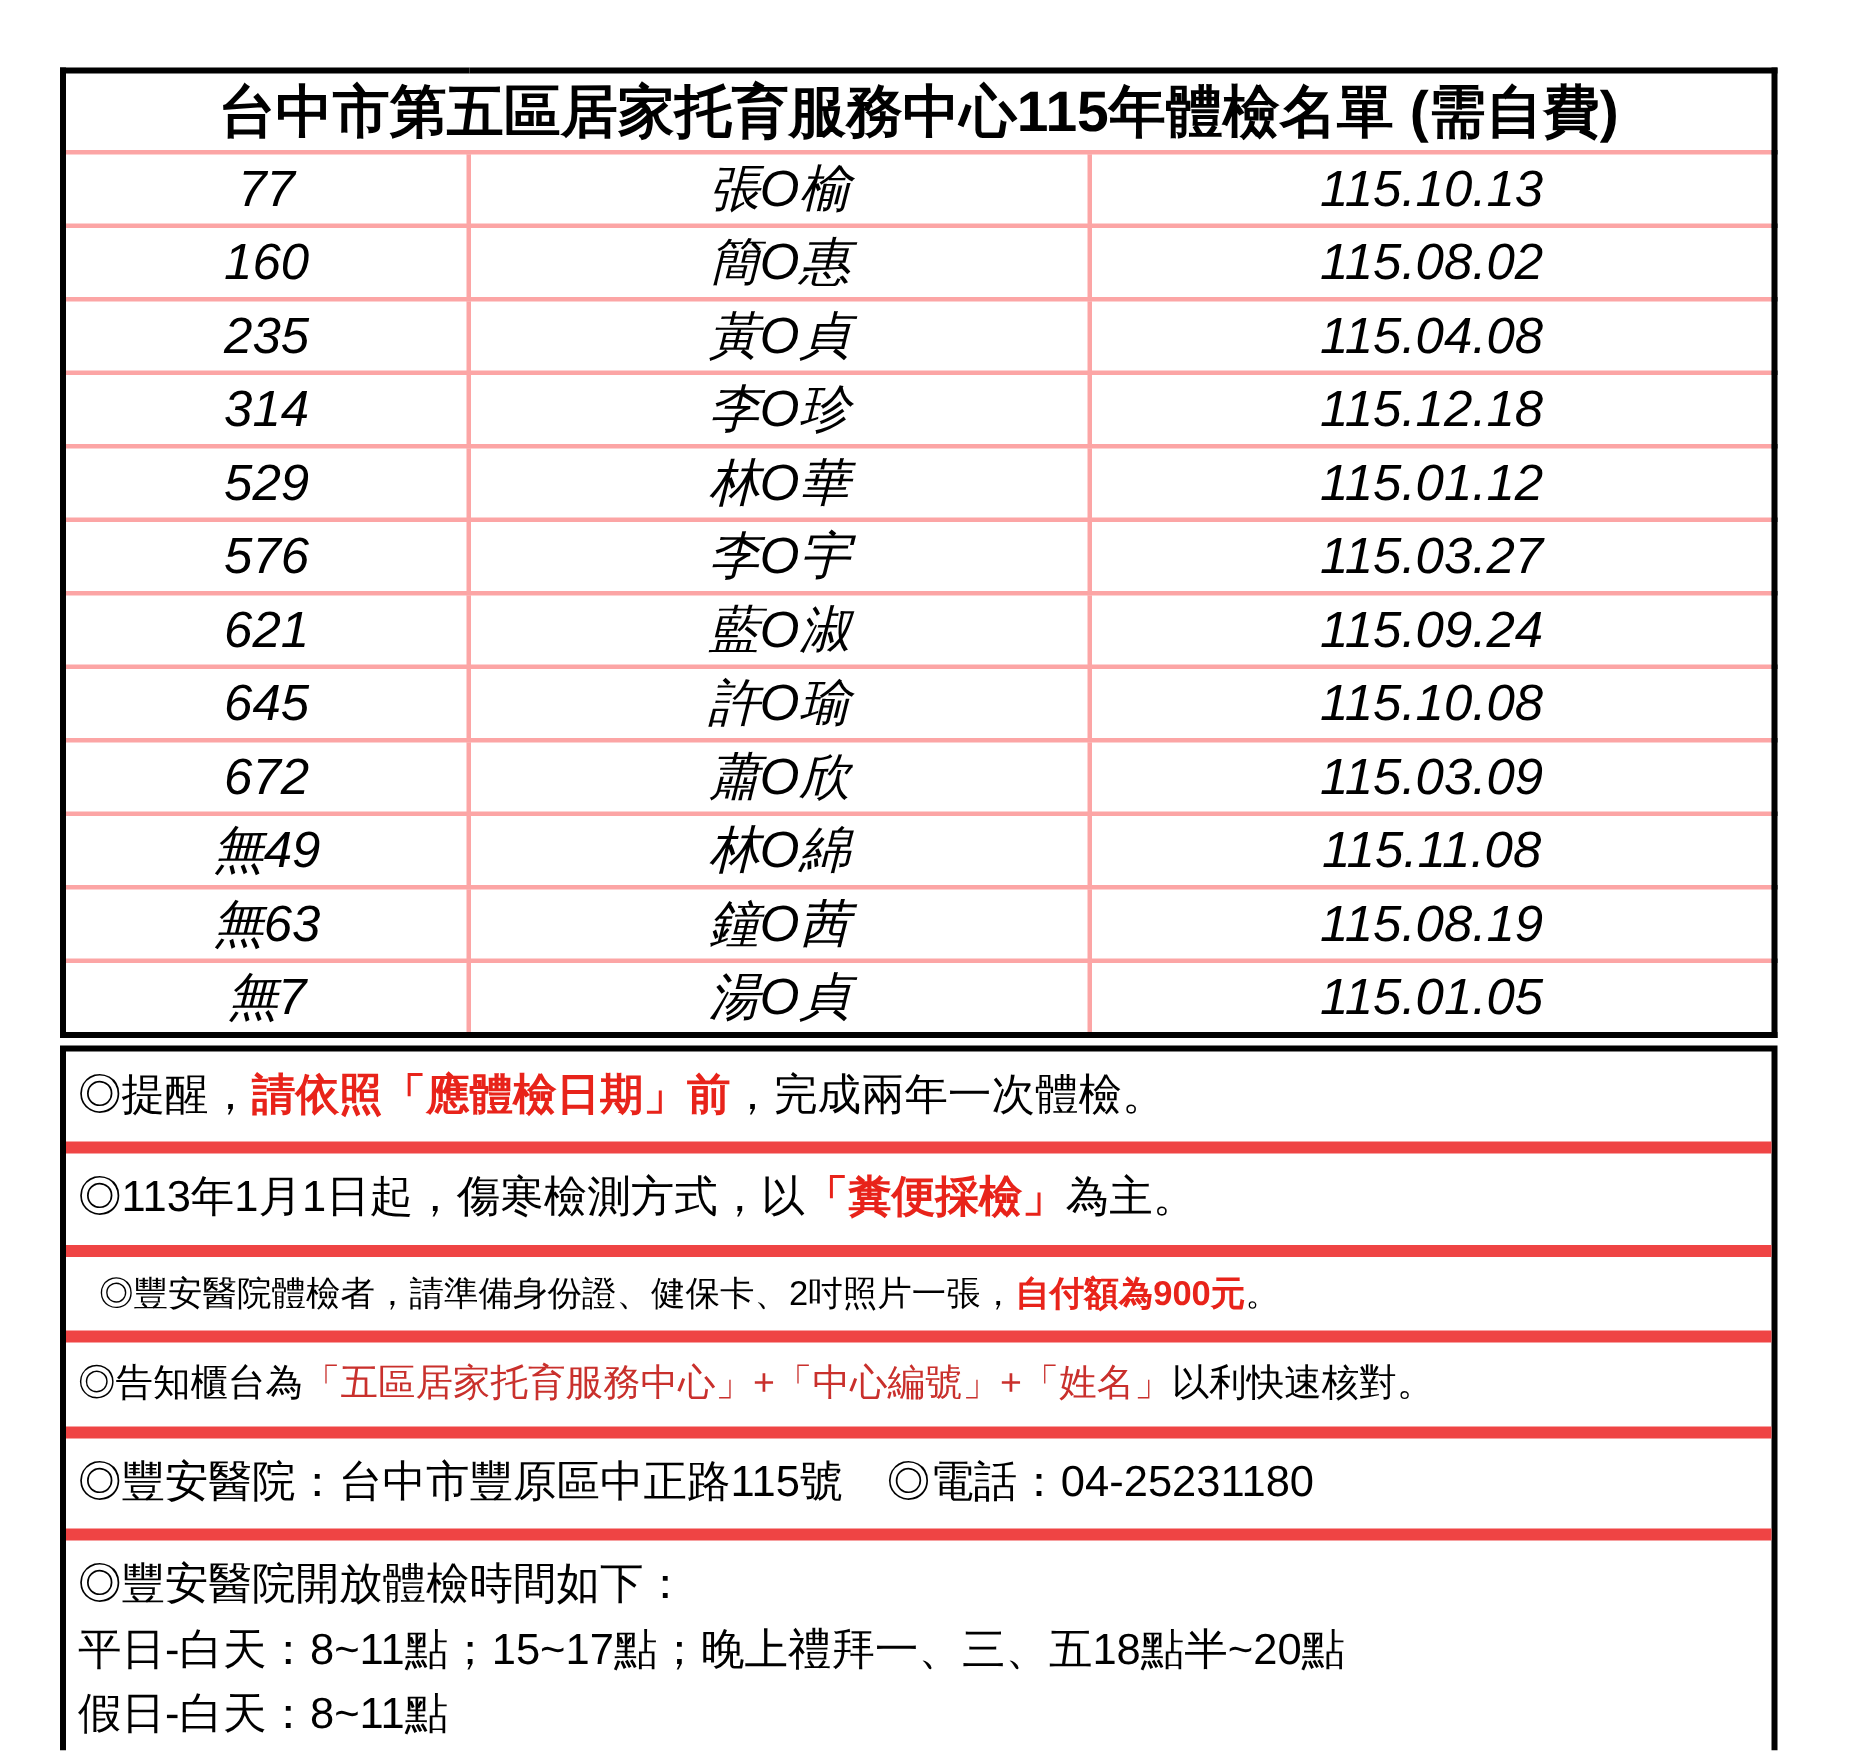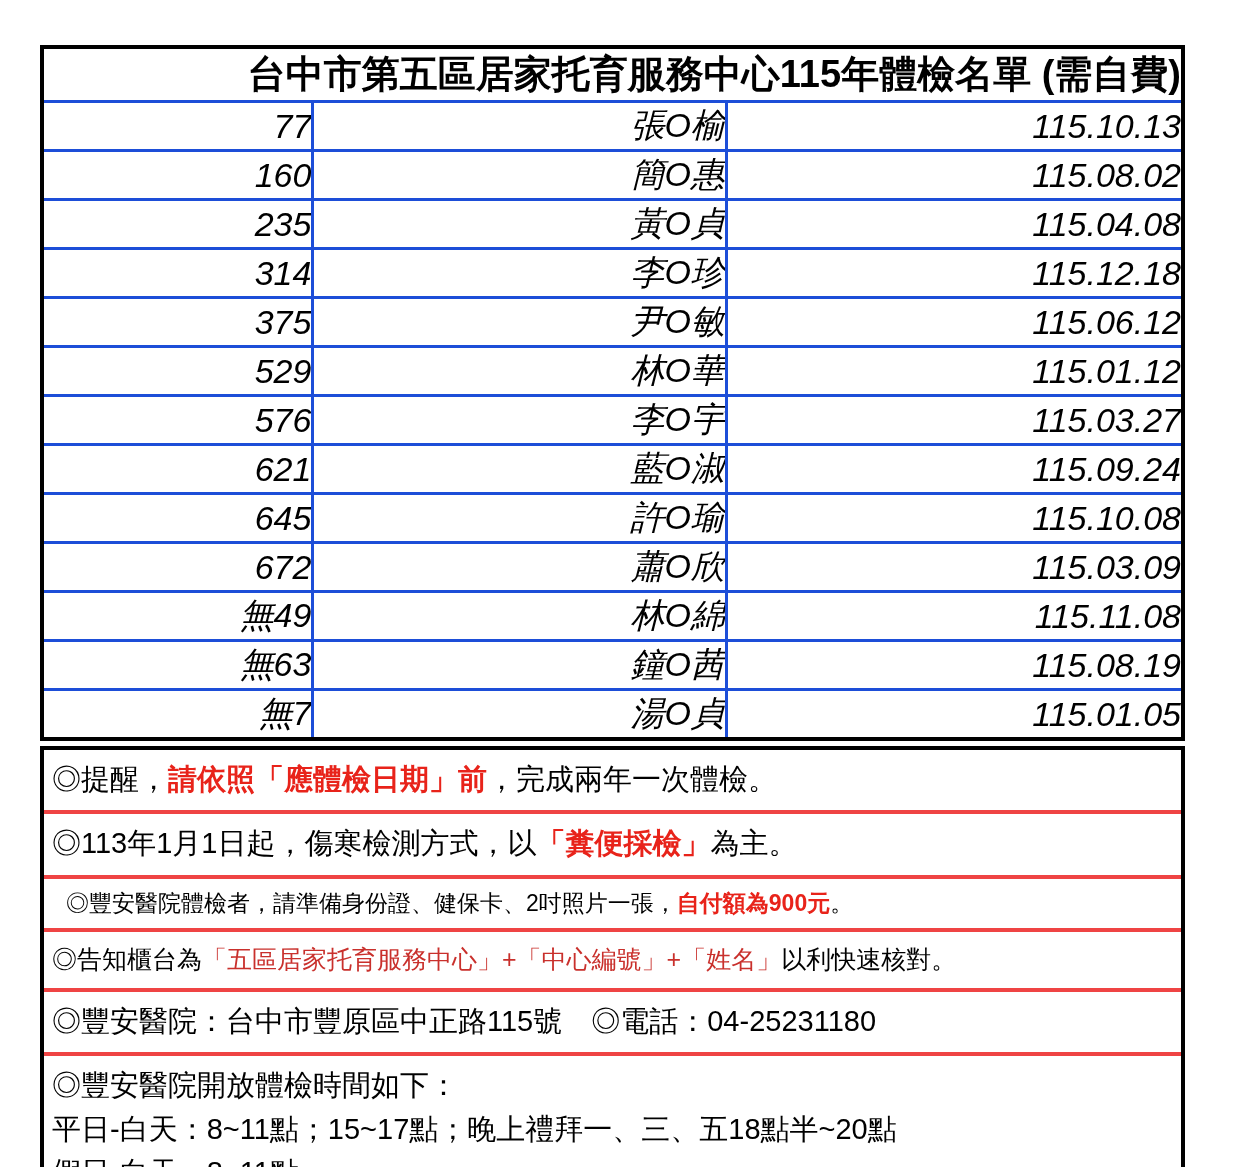--- a/index.html
+++ b/index.html
@@ -23,22 +23,22 @@
     width: 1145px;
   }
 
   
   table.roster {
     width: 100%;
     border-collapse: collapse;
     table-layout: fixed;
   }
   table.roster td, table.roster th {
-    border: 3px solid #1d4ed8;
-    text-align: right;
+    border: 3px solid #fca5a5;
+    text-align: center;
     vertical-align: middle;
     padding: 0;
     overflow: hidden;
     white-space: nowrap;
   }
   table.roster {
     border: 4px solid #000;
   }
   .col-id    { width: 270px; }
   .col-name  { width: 412px; }
@@ -67,21 +67,21 @@
   .notes-container {
     margin-top: 5px;
     border: 4px solid #000;
   }
   .note {
     padding: 13px 8px 14px 8px;
     line-height: 1.15;
     text-align: left;
   }
   .note + .note {
-    border-top: 4px solid #ef4444;
+    border-top: 8px solid #ef4444;
   }
   .note-lg { font-size: 29px; }
   .note-md { font-size: 25px; }
   .note-sm { font-size: 23px; padding-top: 11px; padding-bottom: 12px; padding-left: 22px; }
   .note-line { margin: 0; padding: 0; }
   .note-line + .note-line { margin-top: 10px; }
 
   .black-bold    { color: #000000; font-weight: 400; }
   .black-regular { color: #000000; font-weight: 400; }
   .red-bold      { color: #E8231A; font-weight: 700; }
@@ -117,25 +117,20 @@
           </tr>
           <tr class="data-row">
             <td>235</td>
             <td>黃O貞</td>
             <td>115.04.08</td>
           </tr>
           <tr class="data-row">
             <td>314</td>
             <td>李O珍</td>
             <td>115.12.18</td>
-          </tr>
-          <tr class="data-row">
-            <td>375</td>
-            <td>尹O敏</td>
-            <td>115.06.12</td>
           </tr>
           <tr class="data-row">
             <td>529</td>
             <td>林O華</td>
             <td>115.01.12</td>
           </tr>
           <tr class="data-row">
             <td>576</td>
             <td>李O宇</td>
             <td>115.03.27</td>

